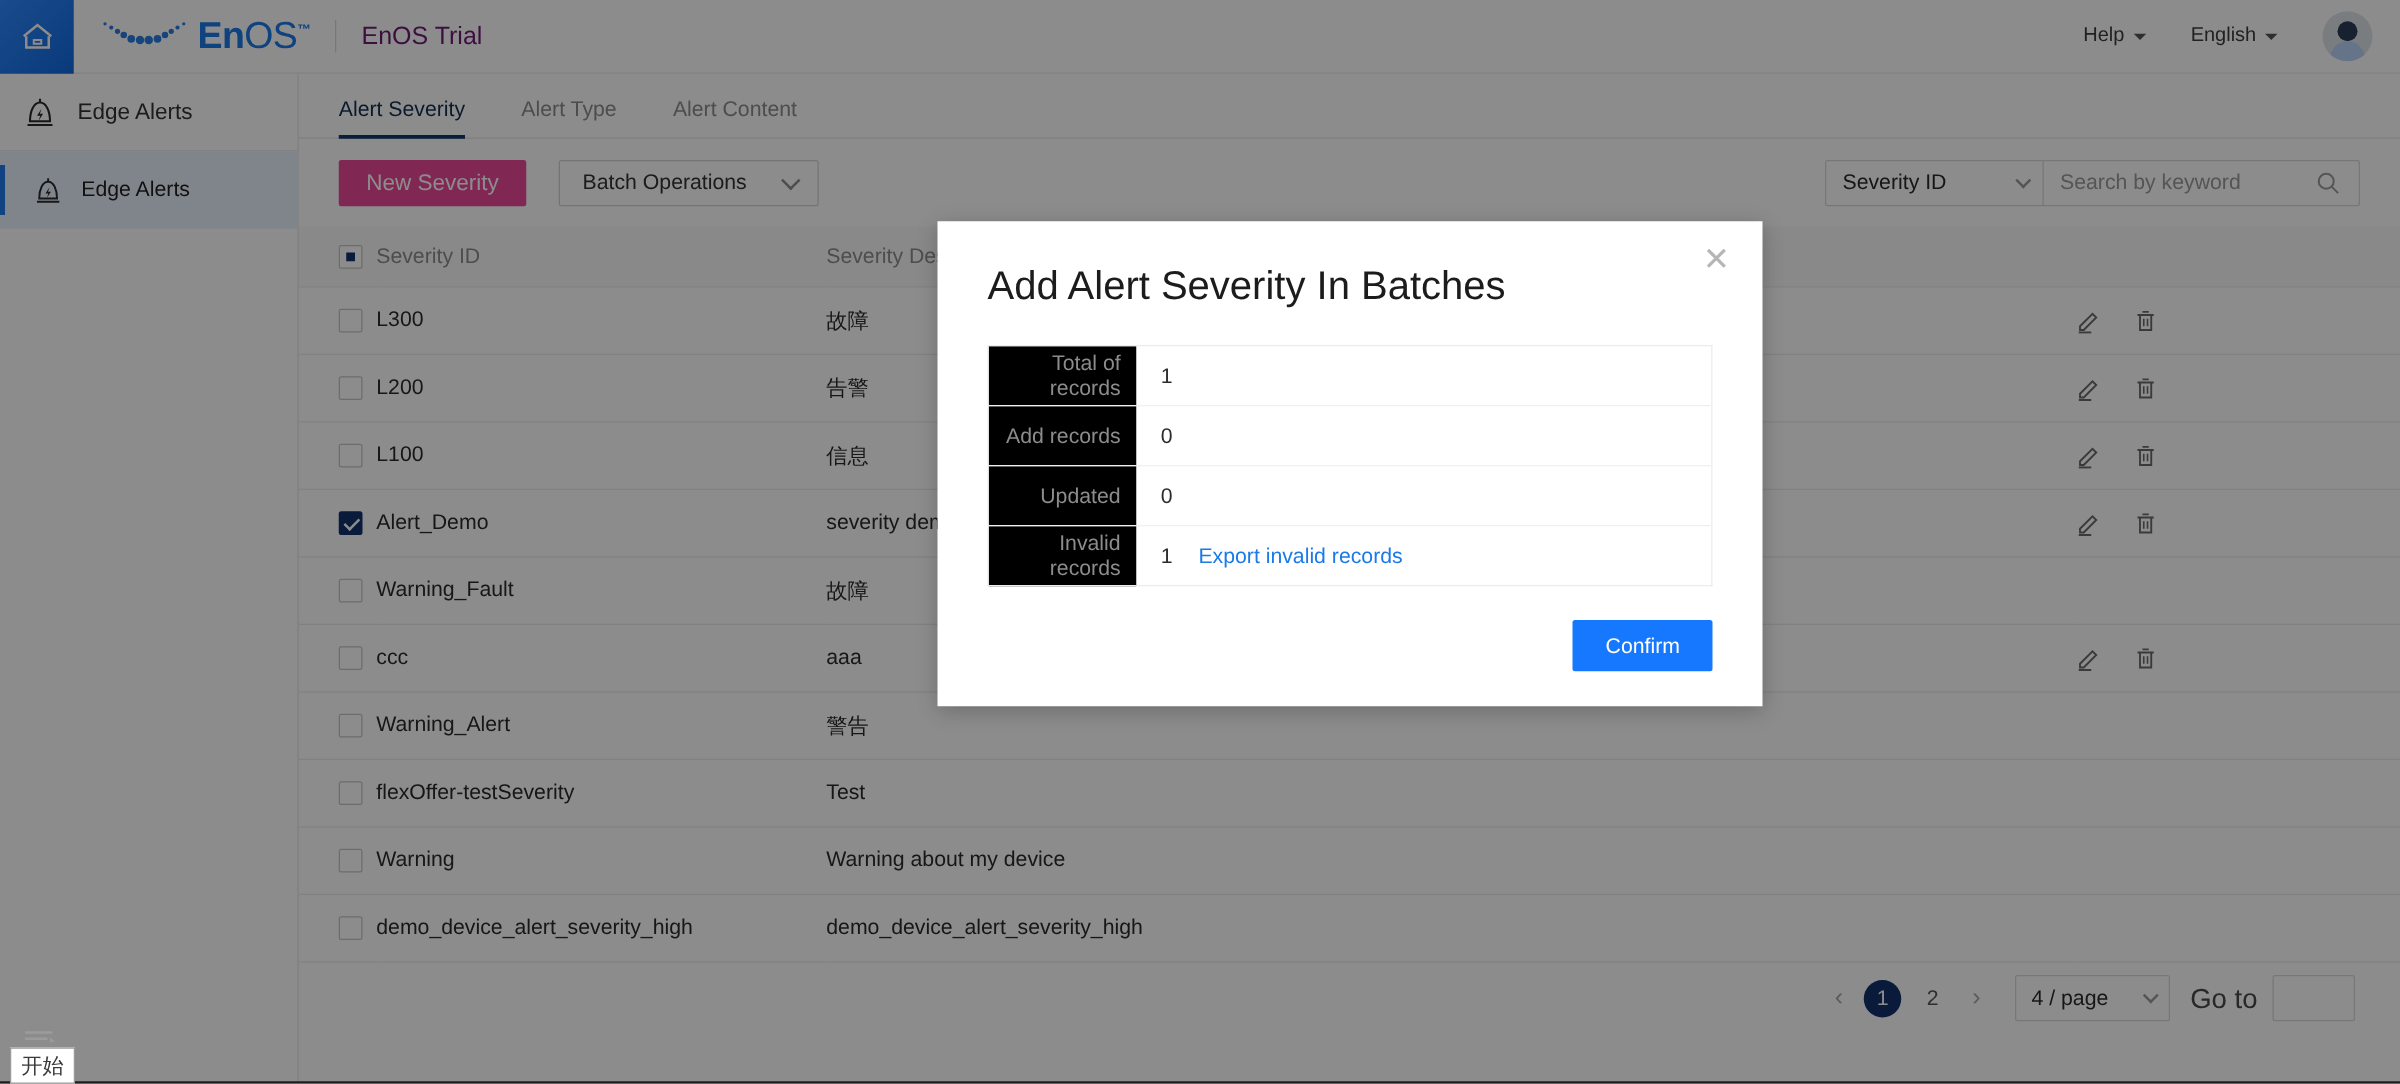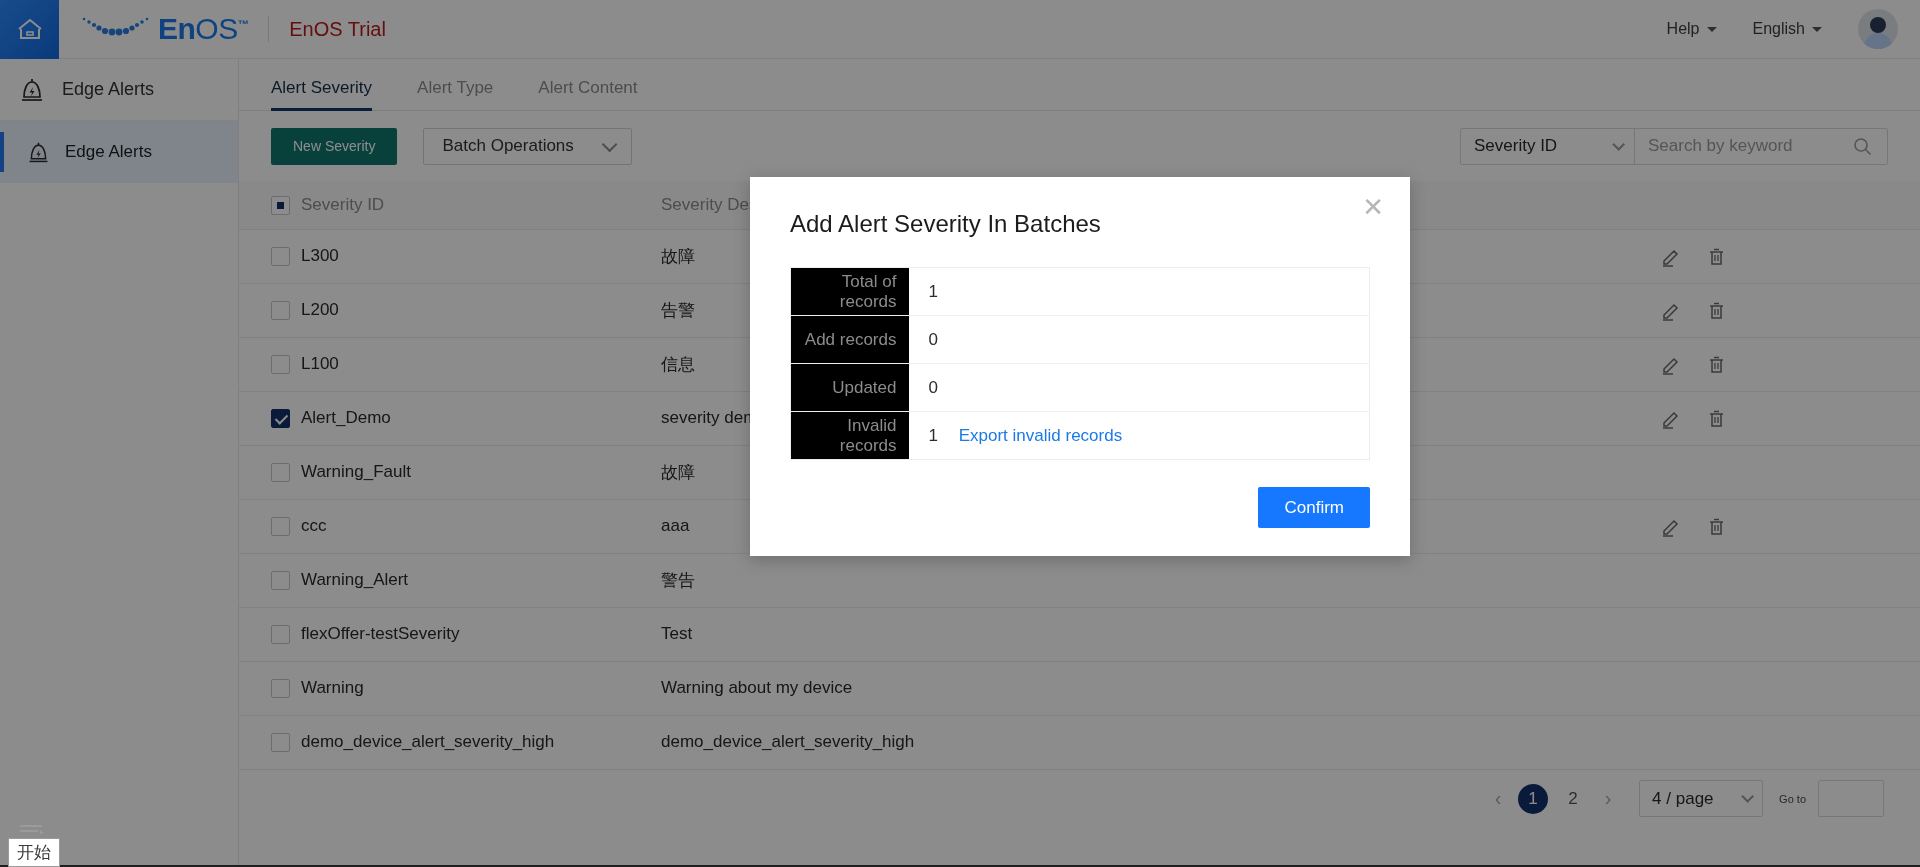--- a/index.html
+++ b/index.html
@@ -23,21 +23,21 @@
     display: flex; align-items: center; justify-content: center; flex: 0 0 59px;
   }
   .home-icon { width: 26px; height: 24px; }
   .brand-wrap { display: flex; align-items: center; padding-left: 21px; }
   .swoosh { width: 74px; height: 30px; }
   .enos-logo { font-size: 30px; font-weight: bold; letter-spacing: -0.5px; margin-left: 4px; }
   .enos-logo .en { color: #1b7ae8; }
   .enos-logo .os { color: #1b7ae8; font-weight: normal; }
   .tm { font-size: 11px; vertical-align: super; color: #1b7ae8; }
   .vdiv { width: 1px; height: 26px; background: #d9d9d9; margin: 0 20px; }
-  .trial { font-size: 20px; color: #b91c1c; }
+  .trial { font-size: 20px; color: #701a75; }
   .header-right { margin-left: auto; display: flex; align-items: center; padding-right: 22px; text-align: center; }
   .hdr-link { font-size: 16px; color: #3d3d3d; margin-right: 36px; cursor: pointer; display: flex; align-items: center; }
   .caret { display: inline-block; margin-left: 7px; width: 0; height: 0;
            border-left: 5px solid transparent; border-right: 5px solid transparent;
            border-top: 5px solid #555; }
   .avatar { width: 40px; height: 40px; border-radius: 50%; background: #dfe3e8;
             position: relative; overflow: hidden; cursor: pointer; }
   .avatar .ahead { position: absolute; width: 16px; height: 16px; border-radius: 50%;
             background: #2b3c57; left: 12px; top: 8px; }
   .avatar .abody { position: absolute; width: 28px; height: 16px; border-radius: 14px 14px 0 0;
@@ -62,21 +62,21 @@
           background: #ffffff; }
   .tabs { height: 52px; display: flex; align-items: flex-end; padding-left: 32px;
           border-bottom: 1px solid #e6e6e6; }
   .tab { font-size: 17px; color: #8c8c8c; margin-right: 45px; padding-bottom: 12px;
          cursor: pointer; position: relative; }
   .tab.active { color: #13304f; }
   .tab.active::after { content: ""; position: absolute; left: 0; right: 0; bottom: -1px;
          height: 3px; background: #13366b; }
 
   .toolbar { height: 70px; display: flex; align-items: center; padding: 0 32px; }
-  .btn-primary { background: #0f766e; color: #fff; font-size: 14px; height: 37px;
+  .btn-primary { background: #ec4899; color: #fff; font-size: 18px; height: 37px;
          padding: 4px 22px; border: none; border-radius: 2px; cursor: pointer;
          display: flex; align-items: center; }
   .btn-default { background: #fff; color: #333; font-size: 17px; height: 37px;
          padding: 0 18px; border: 1px solid #d4d4d4; border-radius: 2px; cursor: pointer;
          margin-left: 26px; display: flex; align-items: center; }
   .chev { display: inline-block; margin-left: 28px; width: 11px; height: 11px;
           border-right: 2px solid #8d8d8d; border-bottom: 2px solid #8d8d8d;
           transform: rotate(45deg) translateY(-3px); }
   .search-wrap { margin-left: auto; display: flex; align-items: center;
           border: 1px solid #d9d9d9; border-radius: 2px; height: 37px; }
@@ -121,30 +121,30 @@
            height: 58px; padding-right: 36px; gap: 0; }
   .pg-arrow { width: 30px; height: 30px; display: flex; align-items: center;
            justify-content: center; color: #a6a6a6; font-size: 20px; cursor: pointer; }
   .pg-num { width: 30px; height: 30px; border-radius: 50%; display: flex;
            align-items: center; justify-content: center; font-size: 17px;
            color: #555; cursor: pointer; margin: 0 5px; }
   .pg-num.active { background: #12306b; color: #fff; }
   .pg-size { margin-left: 16px; height: 37px; border: 1px solid #d9d9d9; border-radius: 2px;
            display: flex; align-items: center; padding: 0 12px; font-size: 17px;
            color: #2b2b2b; width: 124px; cursor: pointer; }
-  .pg-goto { margin-left: 16px; font-size: 11px; color: #4a4a4a; }
+  .pg-goto { margin-left: 16px; font-size: 22px; color: #4a4a4a; }
   .pg-goto-input { margin-left: 12px; width: 66px; height: 37px;
            border: 1px solid #d9d9d9; border-radius: 2px; outline: none;
            font-family: "Liberation Sans", sans-serif; font-size: 17px; padding: 0 8px; }
 
   
   .overlay { position: absolute; inset: 0; background: rgba(0,0,0,0.45); z-index: 50; }
   .modal { position: absolute; left: 750px; top: 177px; width: 660px;
            background: #fff; z-index: 60; box-shadow: 0 4px 16px rgba(0,0,0,0.22); }
-  .modal-title { font-size: 24px; color: #1c1c1c; padding: 33px 40px 0 40px; }
+  .modal-title { font-size: 32px; color: #1c1c1c; padding: 33px 40px 0 40px; }
   .modal-close { position: absolute; right: 26px; top: 17px; font-size: 26px;
            color: #b6b6b6; cursor: pointer; line-height: 1; font-weight: 300; }
   .modal-body { padding: 29px 40px 0 40px; }
   table.kv { width: 100%; border-collapse: collapse; border: 1px solid #ececec; }
   table.kv td { height: 48px; font-size: 17px; border-bottom: 1px solid #f0f0f0; }
   table.kv tr:last-child td { border-bottom: none; }
   td.kv-label { width: 118px; background: #000000; color: #8c8c8c;
            text-align: right; padding-right: 12px; }
   td.kv-value { color: #2b2b2b; padding-left: 20px; }
   .kv-link { color: #1b7ae8; margin-left: 16px; cursor: pointer; }

